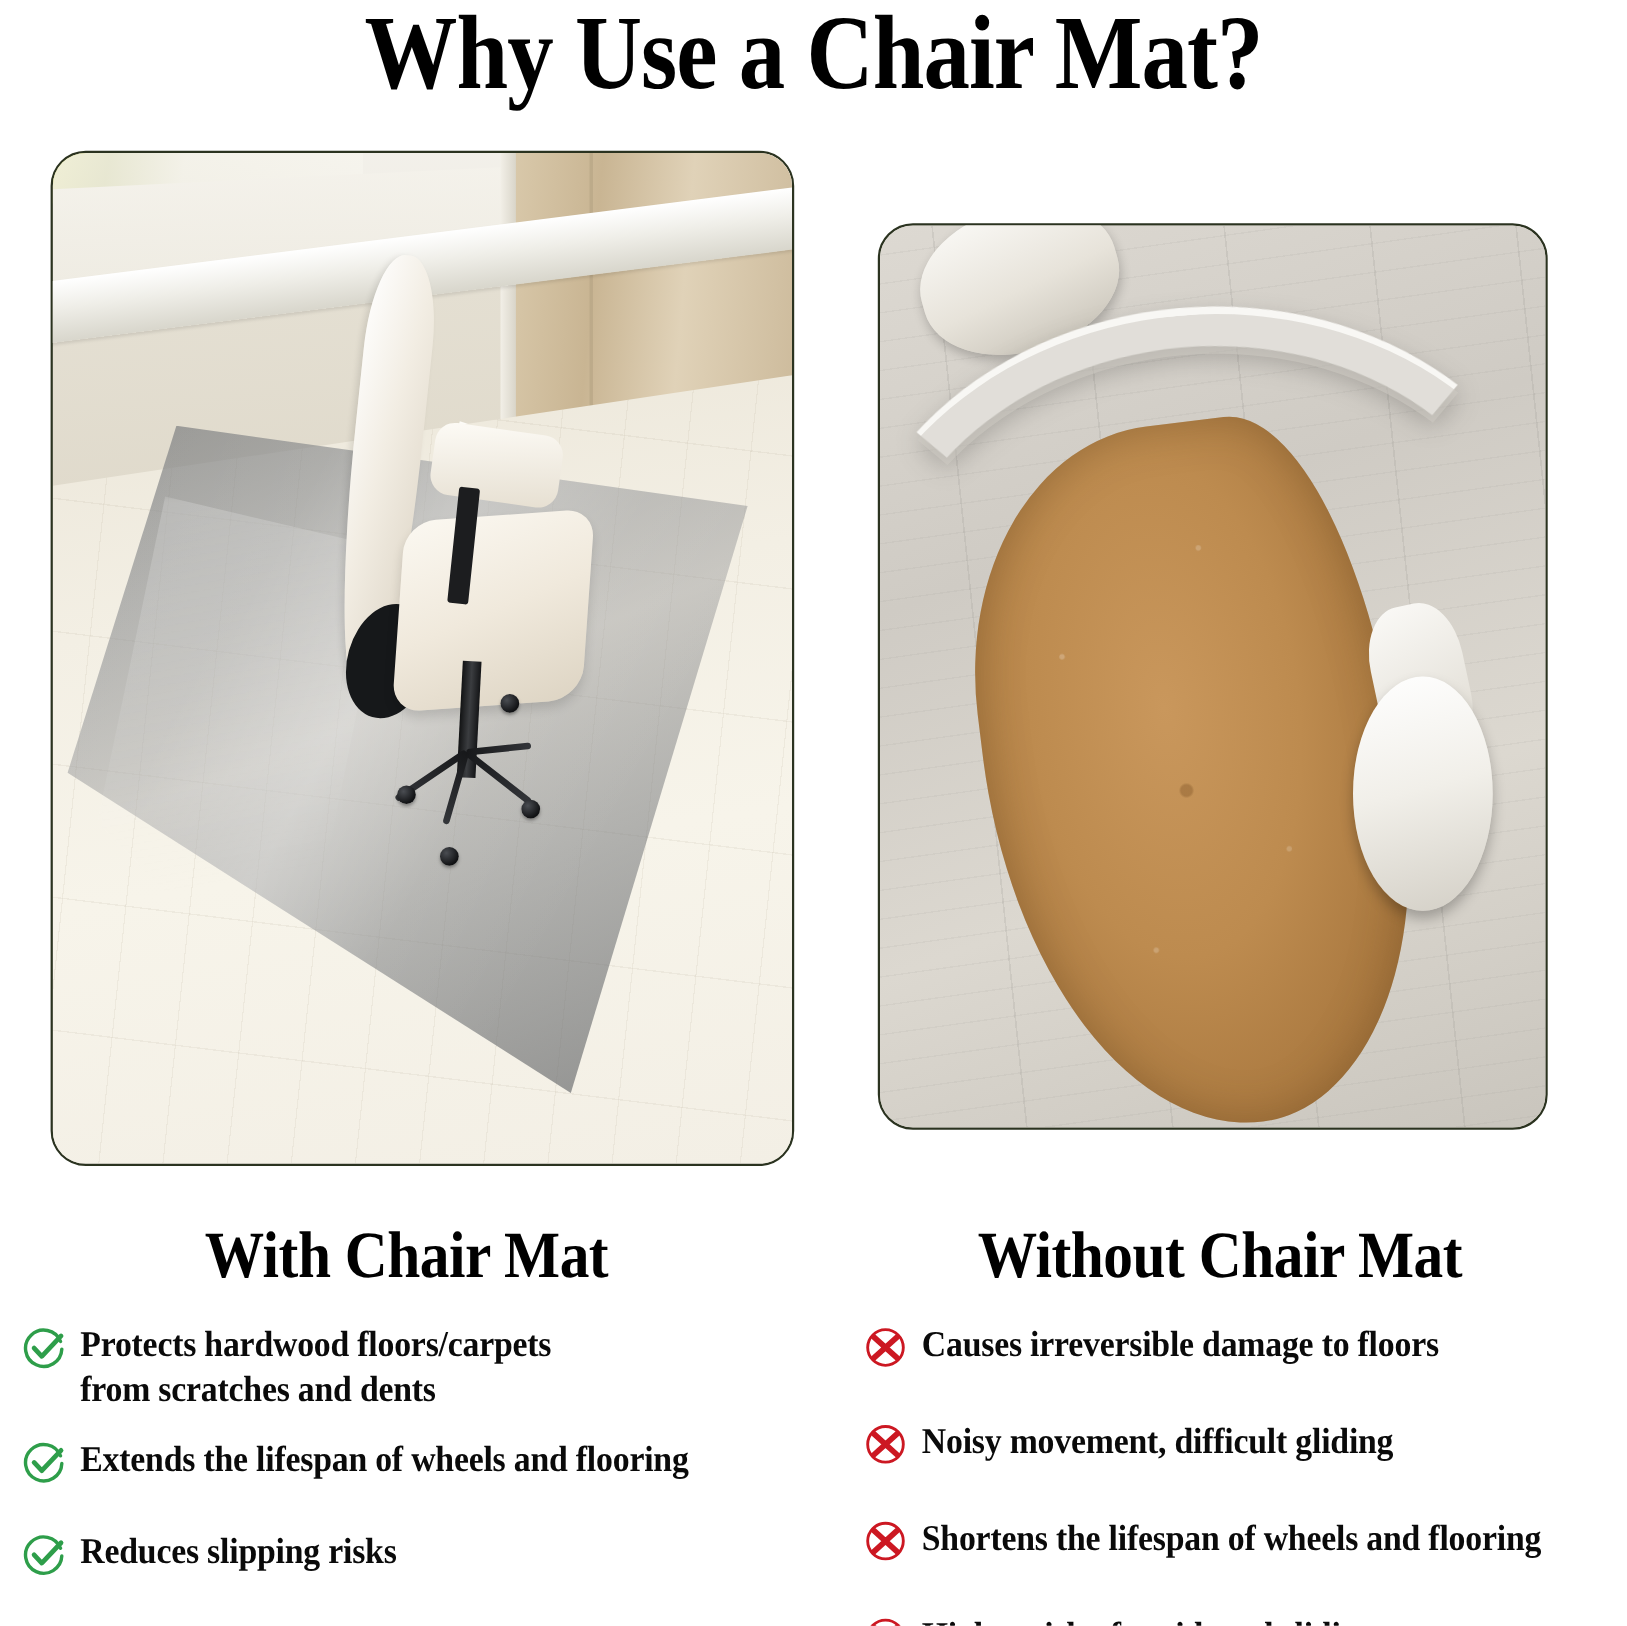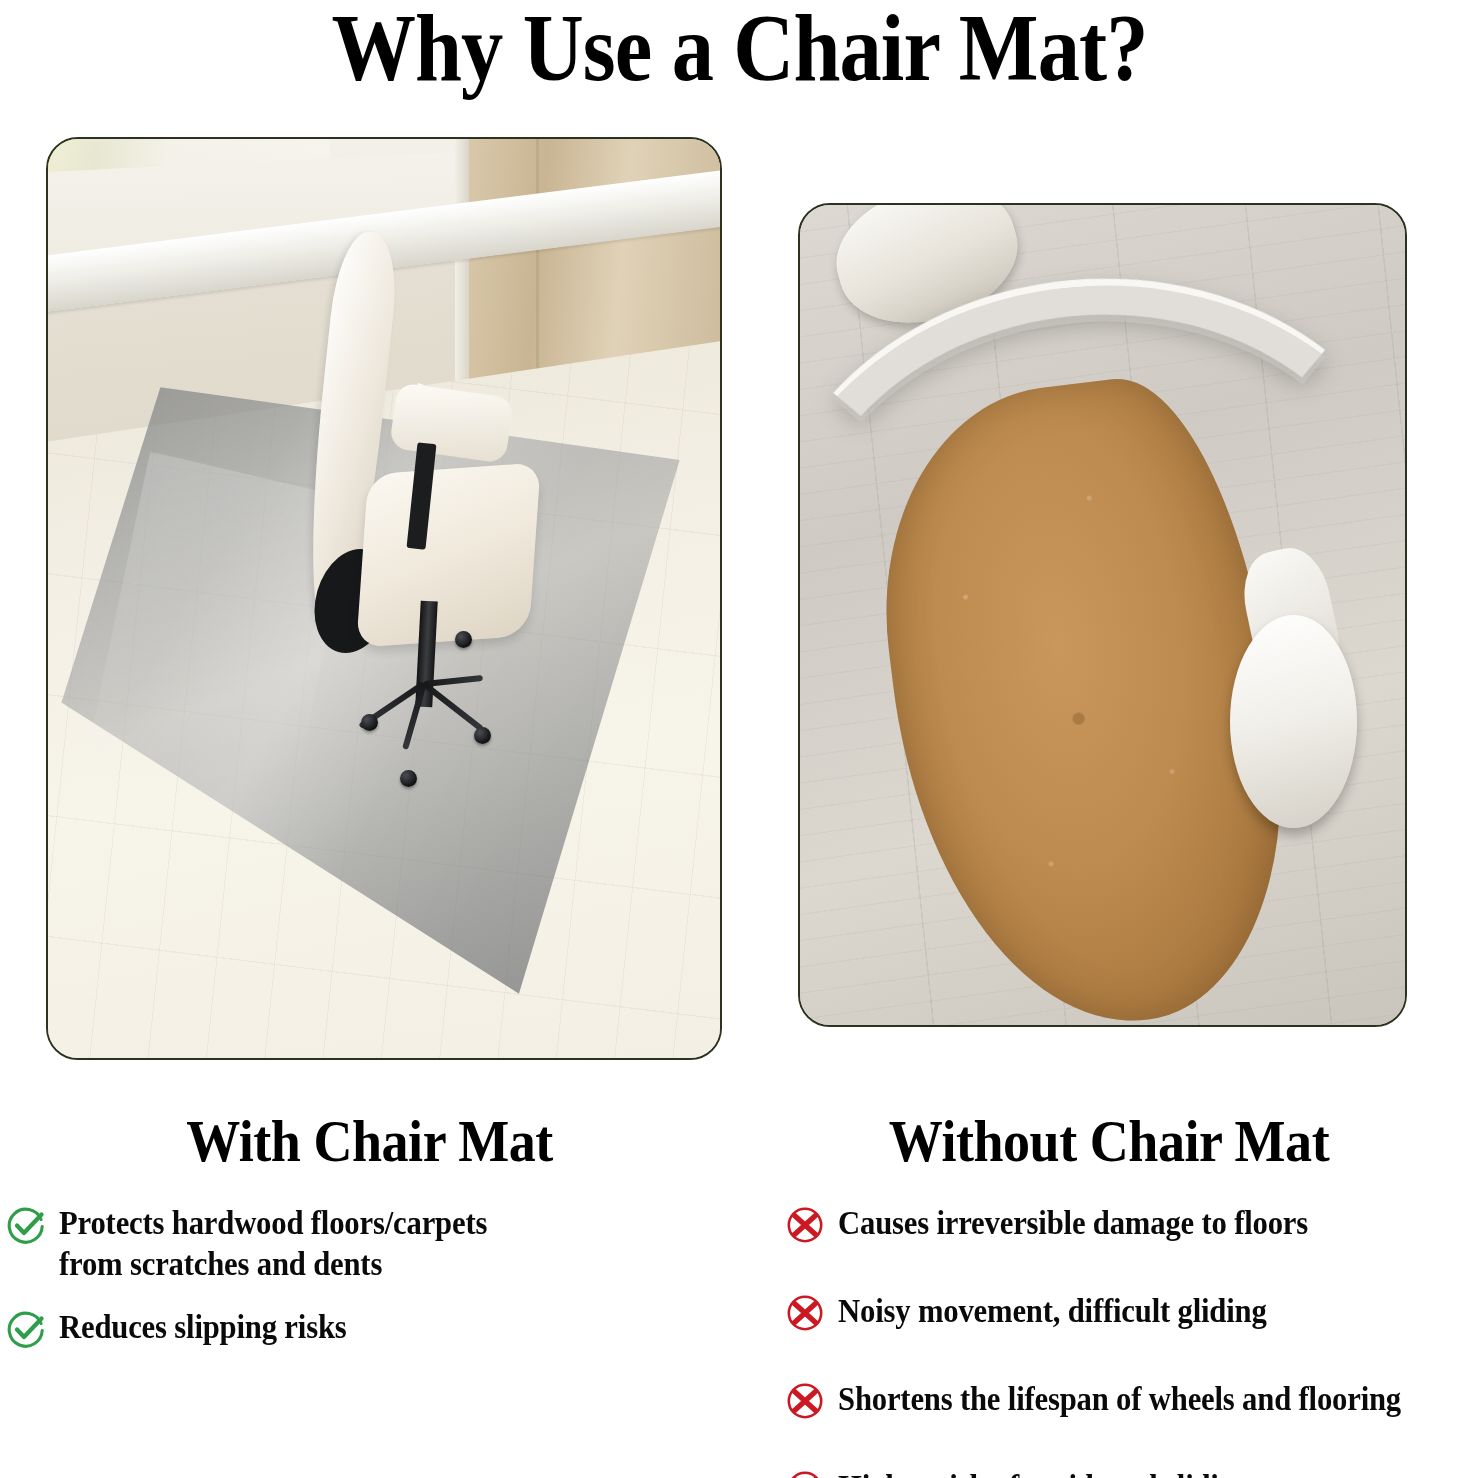--- a/index.html
+++ b/index.html
@@ -296,21 +296,21 @@
   }
   #bullets-left  { left: 0px; }
   #bullets-right { left: 783px; }
 
   .bullet-row {
     display: flex;
     align-items: flex-start;
     margin-bottom: 22px;
     min-height: 52px;
   }
-  #bullets-left  .bullet-row { padding-left: 6px; }
+  #bullets-left  .bullet-row { padding-left: 20px; }
   #bullets-right .bullet-row { padding-left: 2px; }
 
   .bullet-icon {
     flex: 0 0 auto;
     width: 40px;
     height: 40px;
     margin-top: 2px;
     margin-right: 13px;
   }
   .bullet-icon svg { display: block; width: 40px; height: 40px; }
@@ -395,28 +395,37 @@
       <svg viewBox="0 0 40 40" aria-hidden="true">
         <path d="M35 14.5 A16.5 16.5 0 1 0 36.2 21.5" fill="none" stroke="#2e9e4a" stroke-width="3.1" stroke-linecap="round"></path>
         <path d="M11 20.5 L18 28 L35.5 9.5" fill="none" stroke="#2e9e4a" stroke-width="4.3" stroke-linecap="round" stroke-linejoin="round"></path>
       </svg>
     </span>
     <span class="bullet-text">Protects hardwood floors/carpets
 from scratches and dents</span>
   </div>
 
 
-
   <div class="bullet-row">
     <span class="bullet-icon">
       <svg viewBox="0 0 40 40" aria-hidden="true">
         <path d="M35 14.5 A16.5 16.5 0 1 0 36.2 21.5" fill="none" stroke="#2e9e4a" stroke-width="3.1" stroke-linecap="round"></path>
         <path d="M11 20.5 L18 28 L35.5 9.5" fill="none" stroke="#2e9e4a" stroke-width="4.3" stroke-linecap="round" stroke-linejoin="round"></path>
       </svg>
     </span>
+    <span class="bullet-text">Extends the lifespan of wheels and flooring</span>
+  </div>
+
+  <div class="bullet-row">
+    <span class="bullet-icon">
+      <svg viewBox="0 0 40 40" aria-hidden="true">
+        <path d="M35 14.5 A16.5 16.5 0 1 0 36.2 21.5" fill="none" stroke="#2e9e4a" stroke-width="3.1" stroke-linecap="round"></path>
+        <path d="M11 20.5 L18 28 L35.5 9.5" fill="none" stroke="#2e9e4a" stroke-width="4.3" stroke-linecap="round" stroke-linejoin="round"></path>
+      </svg>
+    </span>
     <span class="bullet-text">Reduces slipping risks</span>
   </div>
 
 </div>
 
 <div class="bullets" id="bullets-right">
 
   <div class="bullet-row">
     <span class="bullet-icon">
       <svg viewBox="0 0 40 40" aria-hidden="true">

